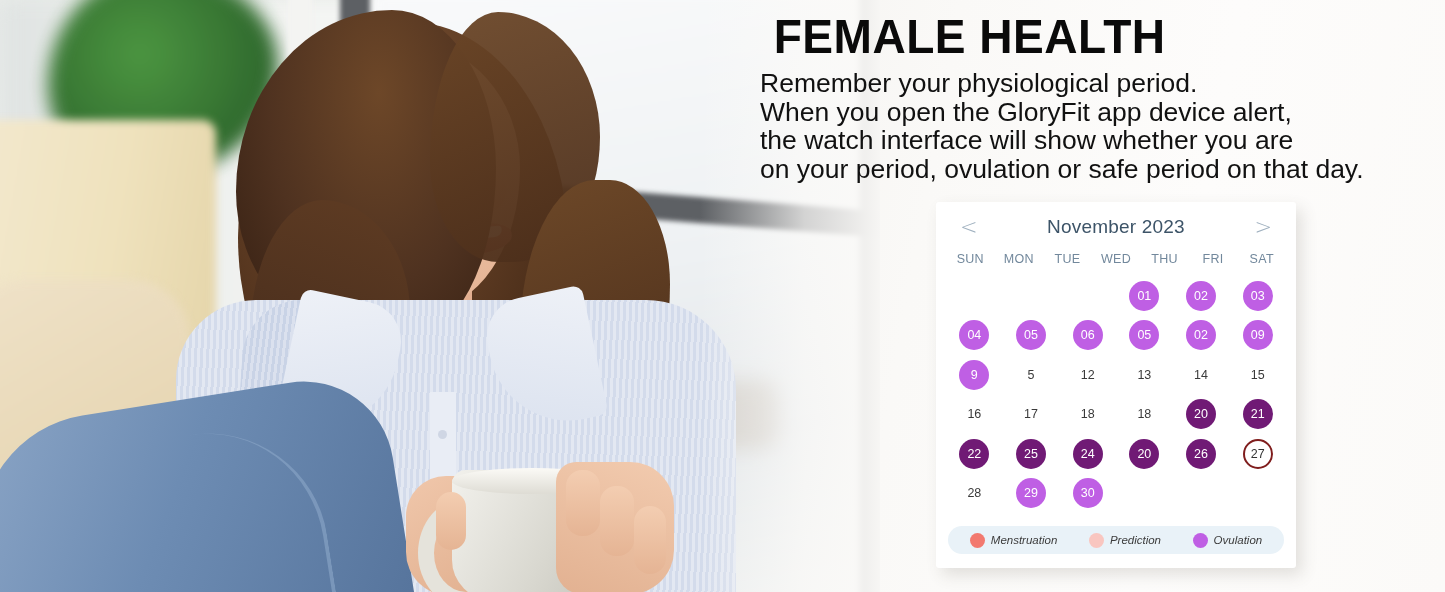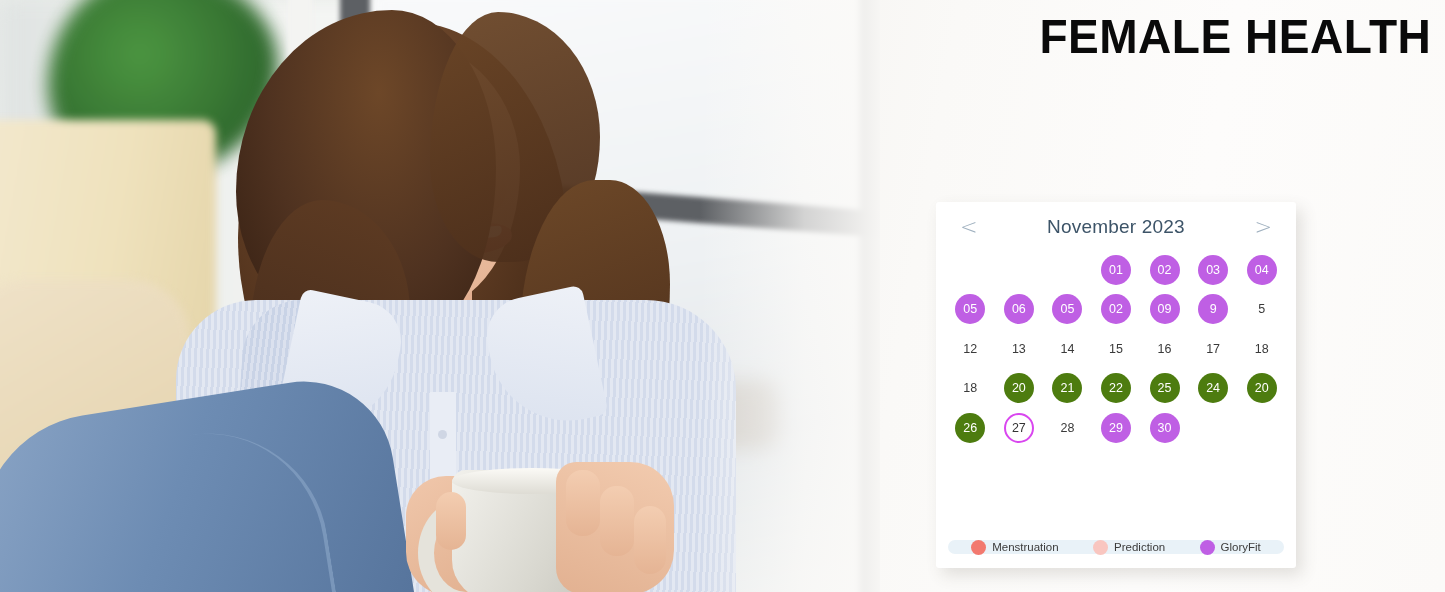--- a/index.html
+++ b/index.html
@@ -106,48 +106,48 @@
     border:16px solid #e5e3db;border-right-color:transparent;}
   .handL{left:406px;top:476px;width:112px;height:120px;border-radius:40px 20px 30px 44px;
     background:linear-gradient(150deg,#f0c7ab,#e0ae8d);}
   .handR{left:556px;top:462px;width:118px;height:132px;border-radius:20px 44px 44px 26px;
     background:linear-gradient(200deg,#f2cbaf,#e2b191);}
   .fing{position:absolute;border-radius:16px;background:linear-gradient(180deg,#f3cdb1,#e5b494);}
   .edge-fade{left:700px;top:0;width:190px;height:592px;
     background:linear-gradient(90deg,rgba(250,249,247,0) 0%,rgba(251,250,248,.75) 55%,#fbfaf8 100%);}
 
   
-  #copy{position:absolute;left:760px;top:0;width:685px;height:195px;text-align:right;}
+  #copy{position:absolute;left:760px;top:0;width:685px;height:195px;text-align:left;}
   #title{margin:0;padding-top:13px;font-size:48px;line-height:1;font-weight:bold;
     letter-spacing:.5px;color:#0a0a0a;transform:scaleX(.96);transform-origin:center;}
   #subtitle{margin:0;padding-top:8px;font-size:26.5px;line-height:28.5px;color:#111;font-weight:400;}
   #subtitle div{white-space:nowrap;}
 
   
   #cal{position:absolute;left:936px;top:202px;width:360px;height:366px;background:#fff;
     border-radius:3px;box-shadow:6px 7px 16px rgba(90,80,70,.16);}
   #cal-head{display:flex;align-items:center;justify-content:space-between;
     padding:14px 22px 2px 22px;}
   .navarrow{font-size:21px;color:#9fb0bf;line-height:1;cursor:pointer;
     font-family:"DejaVu Sans",sans-serif;font-weight:300;padding:0 2px;}
   #month{font-size:19px;color:#3d5468;letter-spacing:.2px;}
   #dow{display:grid;grid-template-columns:repeat(7,1fr);padding:12px 10px 0 10px;}
   #dow span{text-align:center;font-size:12.5px;color:#72889c;letter-spacing:.3px;}
-  #grid{display:grid;grid-template-columns:repeat(7,1fr);
+  #grid{display:grid;grid-template-columns:repeat(6,1fr);
     grid-auto-rows:39.5px;padding:10px 10px 0 10px;}
   .cell{display:flex;align-items:center;justify-content:center;}
   .day{width:30px;height:30px;border-radius:50%;display:flex;align-items:center;
     justify-content:center;font-size:12.5px;color:#333;box-sizing:border-box;}
   .day.ovulation{background:#bf5fe4;color:#fff;}
-  .day.menstruation{background:#4d7c0f;color:#fff;}
-  .day.today{border:2px solid #d946ef;color:#333;font-size:12.5px;}
+  .day.menstruation{background:#701a75;color:#fff;}
+  .day.today{border:2px solid #7f1d1d;color:#333;font-size:12.5px;}
   .day.plain{color:#3a3a3a;}
-  #legend{position:absolute;left:12px;right:12px;bottom:14px;height:14px;
+  #legend{position:absolute;left:12px;right:12px;bottom:14px;height:28px;
     background:#e9f2f8;border-radius:14px;display:flex;align-items:center;
-    justify-content:space-around;padding:0 6px;box-sizing:border-box;}
+    justify-content:space-around;padding:0 6px;box-sizing:border-box;font-style:italic;}
   .leg{display:flex;align-items:center;gap:6px;}
   .leg .dot{width:15px;height:15px;border-radius:50%;}
   .leg span.lbl{font-size:11.5px;color:#3c3c3c;}
 </style>
 </head>
 <body>
 
 <div id="banner">
 
   <div id="photo">
@@ -201,28 +201,43 @@
     <div class="ph fing" style="left:566px;top:470px;width:34px;height:66px;"></div>
     <div class="ph fing" style="left:600px;top:486px;width:34px;height:70px;"></div>
     <div class="ph fing" style="left:634px;top:506px;width:32px;height:68px;"></div>
     <div class="ph fing" style="left:436px;top:492px;width:30px;height:58px;"></div>
 
     <div class="ph edge-fade"></div>
   </div>
 
   <div id="copy">
     <h1 id="title">FEMALE HEALTH</h1>
+    <div id="subtitle">
+      <div>Remember your physiological period.</div>
+      <div>When you open the GloryFit app device alert,</div>
+      <div>the watch interface will show whether you are</div>
+      <div>on your period, ovulation or safe period on that day.</div>
+    </div>
   </div>
 
   <div id="cal">
     <div id="cal-head">
       <div class="navarrow">&lt;</div>
       <div id="month">November 2023</div>
       <div class="navarrow">&gt;</div>
     </div>
+    <div id="dow">
+        <span>SUN</span>
+        <span>MON</span>
+        <span>TUE</span>
+        <span>WED</span>
+        <span>THU</span>
+        <span>FRI</span>
+        <span>SAT</span>
+      </div>
     <div id="grid">
         <div class="cell"></div>
         <div class="cell"></div>
         <div class="cell"></div>
         <div class="cell">
           <div class="day ovulation">01</div>
         </div>
         <div class="cell">
           <div class="day ovulation">02</div>
         </div>
@@ -315,18 +330,18 @@
         <div class="leg">
           <div class="dot" style="background: rgb(242, 121, 111);"></div>
           <span class="lbl">Menstruation</span>
         </div>
         <div class="leg">
           <div class="dot" style="background: rgb(249, 198, 192);"></div>
           <span class="lbl">Prediction</span>
         </div>
         <div class="leg">
           <div class="dot" style="background: rgb(191, 95, 228);"></div>
-          <span class="lbl">GloryFit</span>
+          <span class="lbl">Ovulation</span>
         </div>
       </div>
   </div>
 
 </div>
 
 </body></html>

